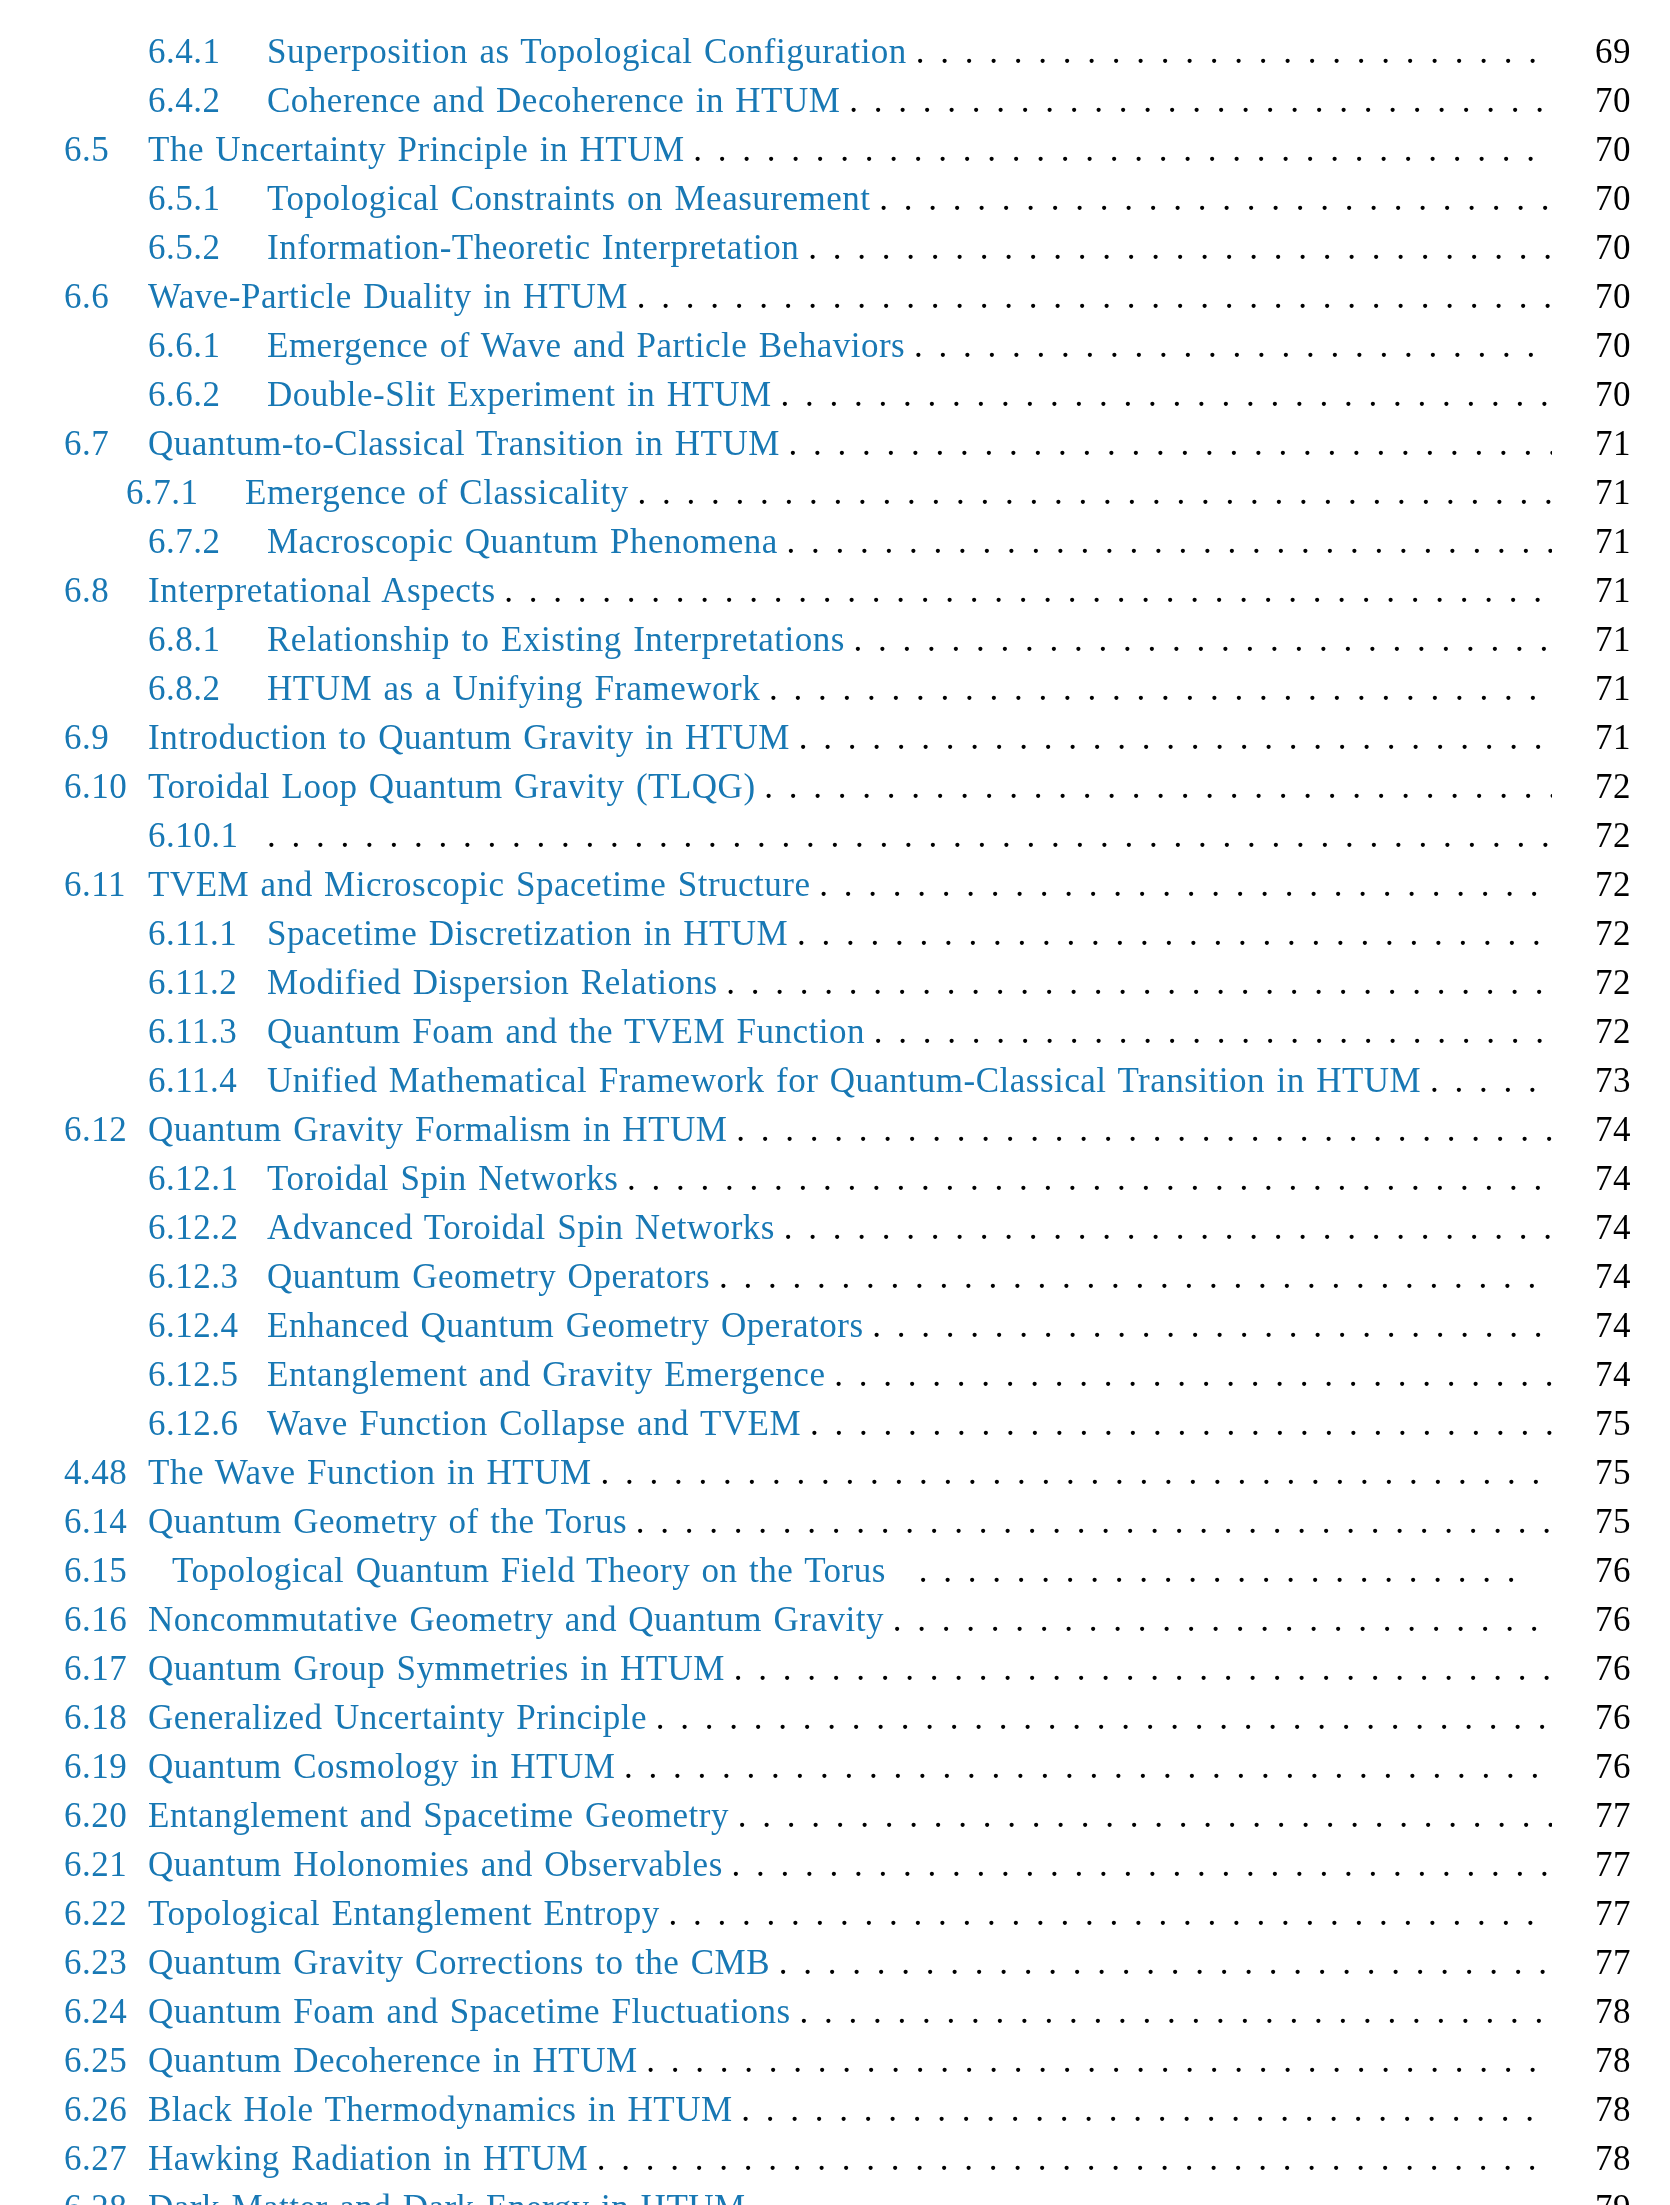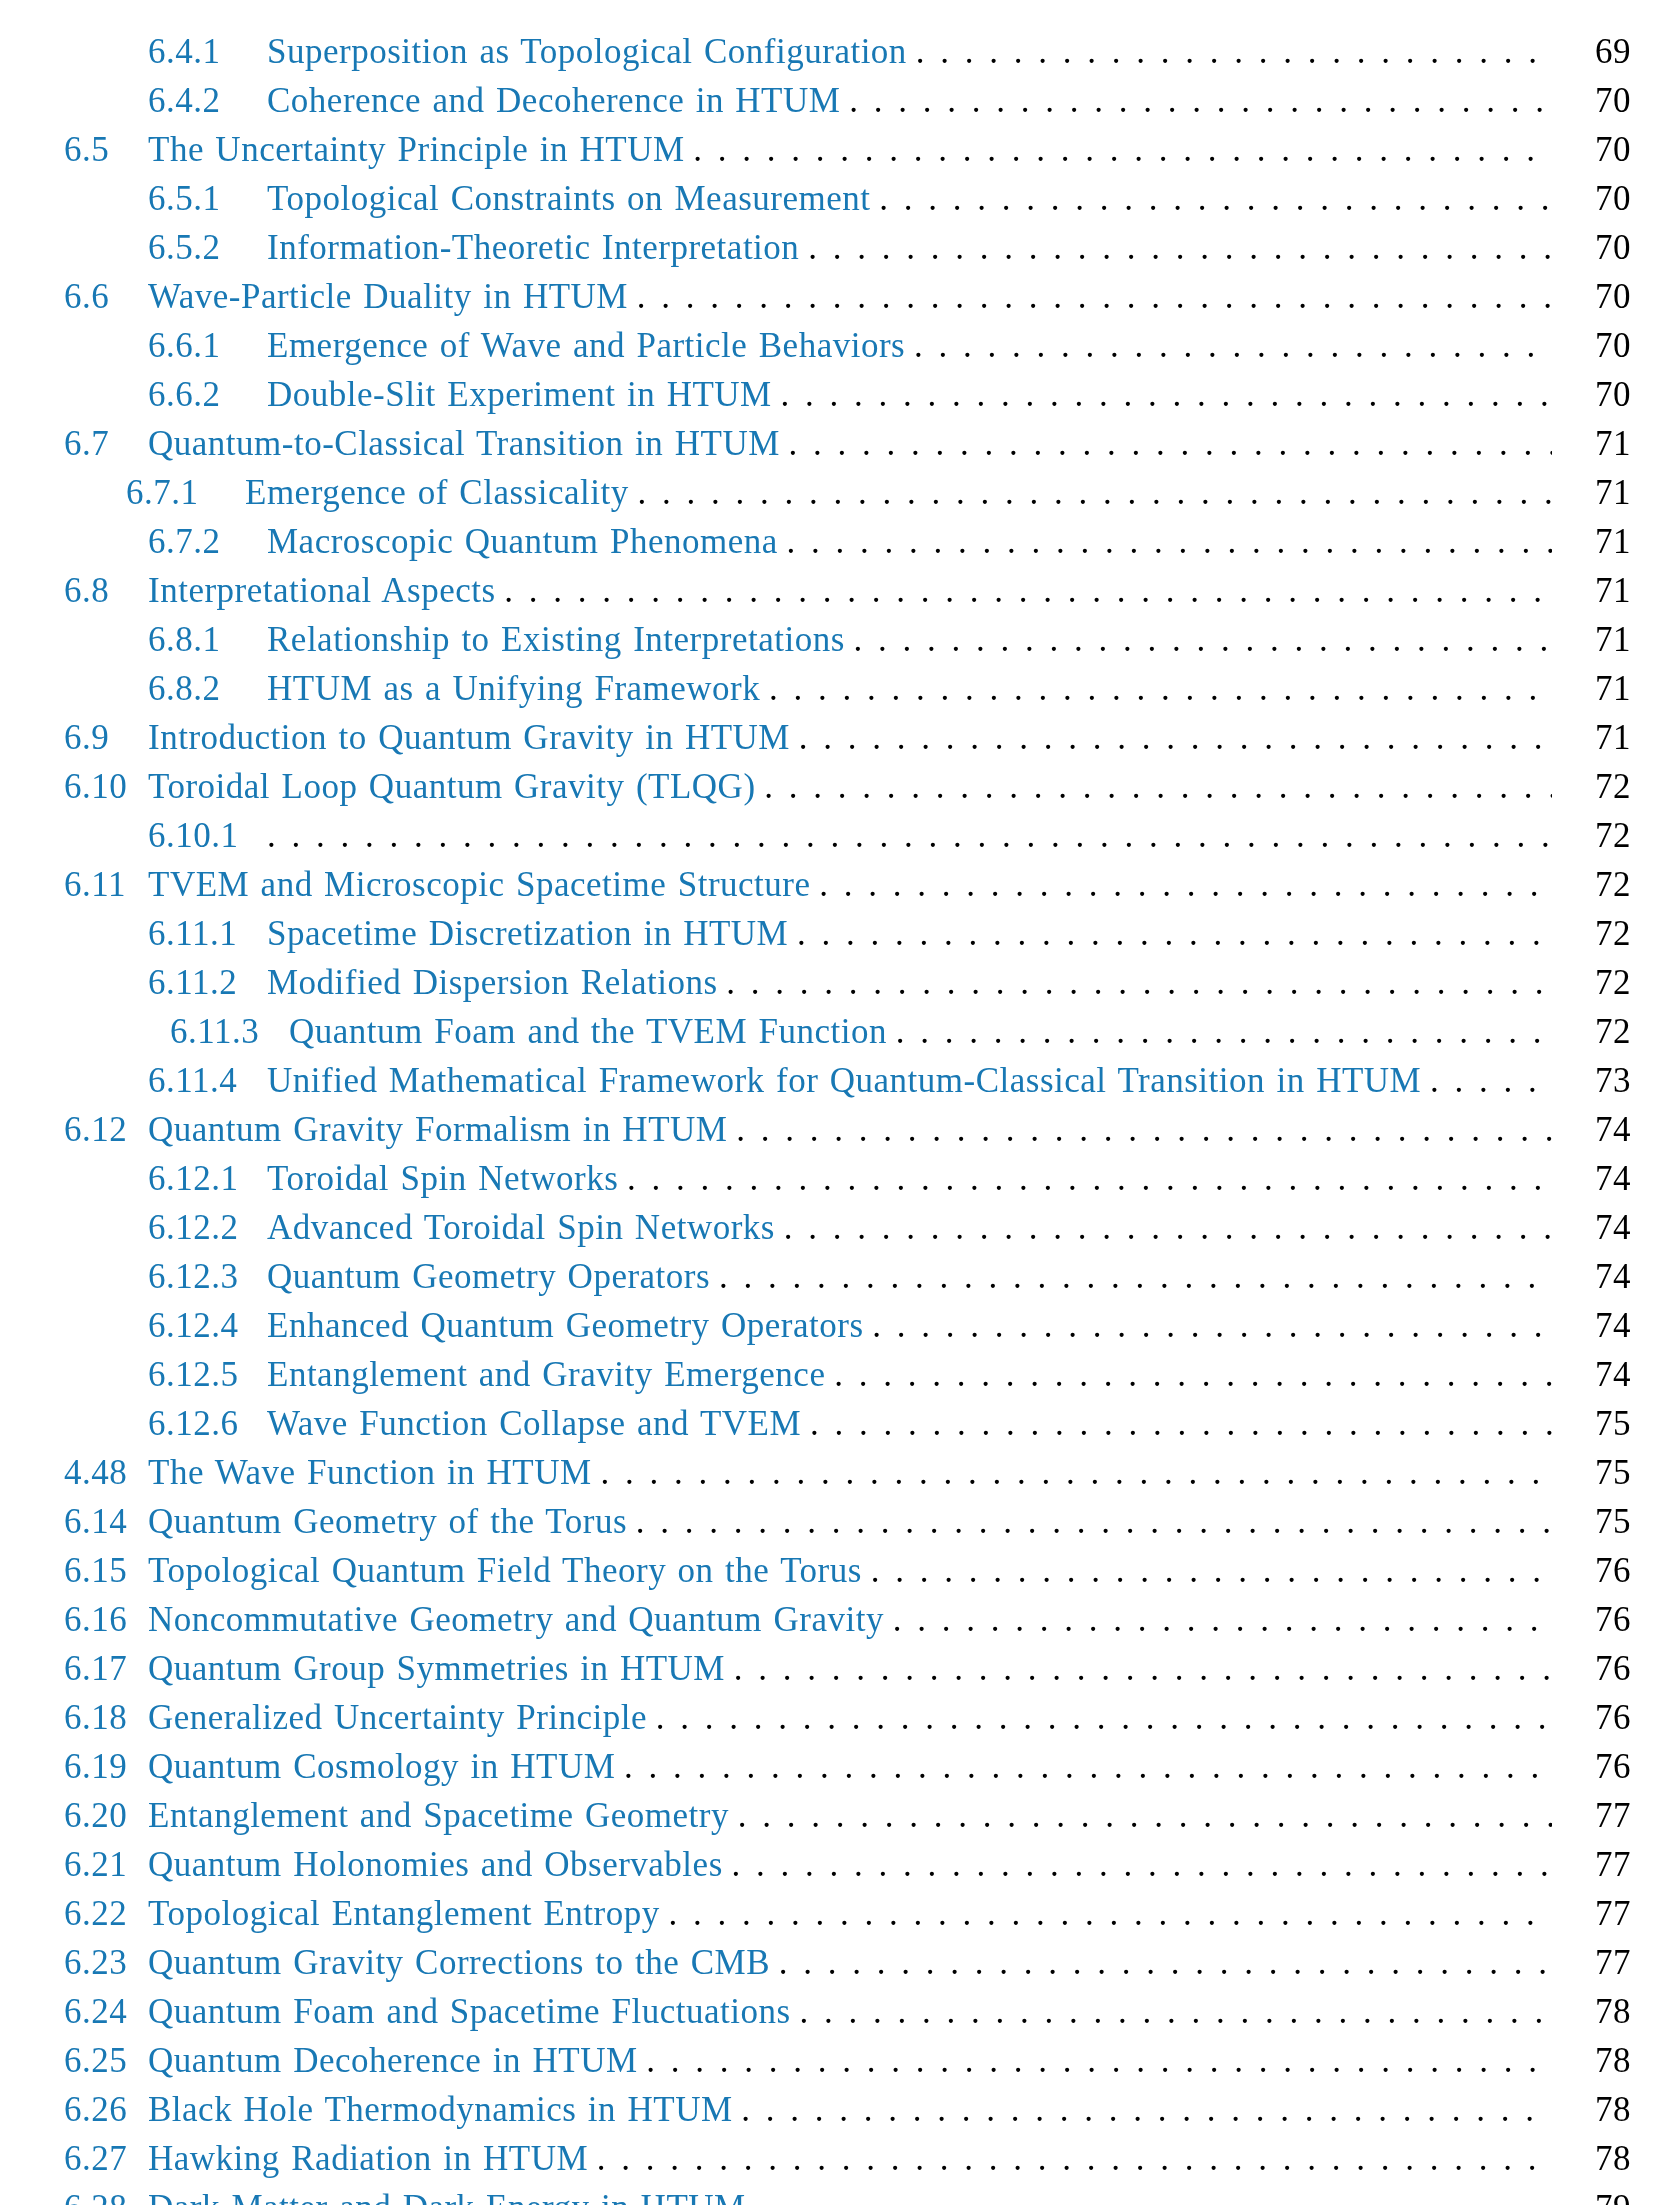--- a/index.html
+++ b/index.html
@@ -202,21 +202,21 @@
     <span class="page" style="color: rgb(0, 0, 0);">72</span>
   </a>
 
   <a class="row subsection" href="#" style="color: rgb(24, 120, 180);">
     <span class="num">6.11.2</span>
     <span class="title">Modified Dispersion Relations</span>
     <span class="dots" aria-hidden="true" style="color: rgb(0, 0, 0);">. . . . . . . . . . . . . . . . . . . . . . . . . . . . . . . . . . . . . . . . . . . . . . . . . . . . . . . . . . . . . . . . . . . . . .</span>
     <span class="page" style="color: rgb(0, 0, 0);">72</span>
   </a>
 
-  <a class="row subsection" href="#" style="color: rgb(24, 120, 180); margin-left: 22px;">
+  <a class="row subsection" href="#" style="color: rgb(24, 120, 180);">
     <span class="num">6.11.3</span>
     <span class="title">Quantum Foam and the TVEM Function</span>
     <span class="dots" aria-hidden="true" style="color: rgb(0, 0, 0);">. . . . . . . . . . . . . . . . . . . . . . . . . . . . . . . . . . . . . . . . . . . . . . . . . . . . . . . . . . . . . . . . . . . . . .</span>
     <span class="page" style="color: rgb(0, 0, 0);">72</span>
   </a>
 
   <a class="row subsection" href="#" style="color: rgb(24, 120, 180);">
     <span class="num">6.11.4</span>
     <span class="title">Unified Mathematical Framework for Quantum-Classical Transition in HTUM</span>
     <span class="dots" aria-hidden="true" style="color: rgb(0, 0, 0);">. . . . . . . . . . . . . . . . . . . . . . . . . . . . . . . . . . . . . . . . . . . . . . . . . . . . . . . . . . . . . . . . . . . . . .</span>
@@ -279,21 +279,21 @@
     <span class="page" style="color: rgb(0, 0, 0);">75</span>
   </a>
 
   <a class="row section" href="#" style="color: rgb(24, 120, 180);">
     <span class="num">6.14</span>
     <span class="title">Quantum Geometry of the Torus</span>
     <span class="dots" aria-hidden="true" style="color: rgb(0, 0, 0);">. . . . . . . . . . . . . . . . . . . . . . . . . . . . . . . . . . . . . . . . . . . . . . . . . . . . . . . . . . . . . . . . . . . . . .</span>
     <span class="page" style="color: rgb(0, 0, 0);">75</span>
   </a>
 
-  <a class="row section" href="#" style="color: rgb(24, 120, 180);">
+  <a class="row section" href="#" style="color: rgb(24, 120, 180); gap: 24px;">
     <span class="num">6.15</span>
     <span class="title">Topological Quantum Field Theory on the Torus</span>
     <span class="dots" aria-hidden="true" style="color: rgb(0, 0, 0);">. . . . . . . . . . . . . . . . . . . . . . . . . . . . . . . . . . . . . . . . . . . . . . . . . . . . . . . . . . . . . . . . . . . . . .</span>
     <span class="page" style="color: rgb(0, 0, 0);">76</span>
   </a>
 
   <a class="row section" href="#" style="color: rgb(24, 120, 180);">
     <span class="num">6.16</span>
     <span class="title">Noncommutative Geometry and Quantum Gravity</span>
     <span class="dots" aria-hidden="true" style="color: rgb(0, 0, 0);">. . . . . . . . . . . . . . . . . . . . . . . . . . . . . . . . . . . . . . . . . . . . . . . . . . . . . . . . . . . . . . . . . . . . . .</span>

